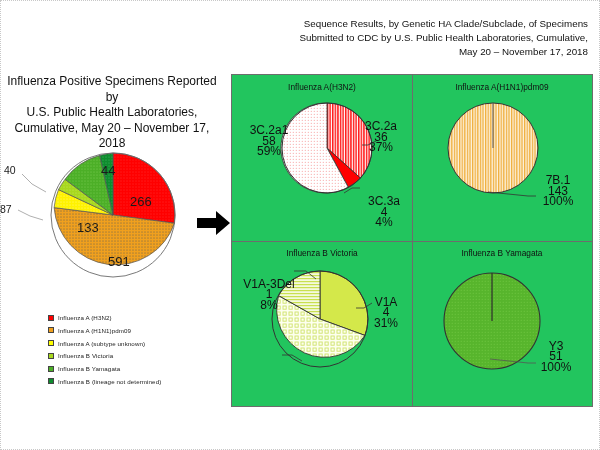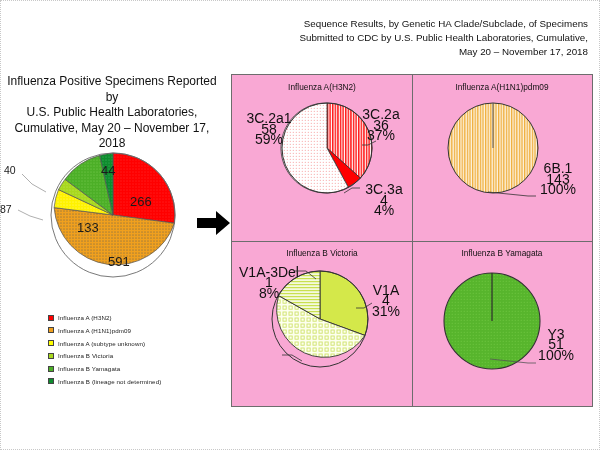--- a/index.html
+++ b/index.html
@@ -46,21 +46,21 @@
   .arrow{position:absolute;left:196px;top:208px;width:36px;height:30px;}
 
   
   .right-title{
     position:absolute;left:236px;top:17px;width:352px;
     text-align:right;font-size:9.8px;line-height:13.8px;color:#111;
   }
   .grid-box{
     position:absolute;left:231px;top:74px;width:362px;height:333px;
     border:1px solid #6d6d6d;
-    background:#f9a8d4;
+    background:#22c55e;
     box-sizing:border-box;
   }
   .grid-box::before{
     
     content:"";position:absolute;inset:0;
     background-image:
       radial-gradient(circle at 1px 1px, rgba(160,170,200,0.16) 0.6px, transparent 0.7px);
     background-size:3px 3px;
     pointer-events:none;
   }
@@ -69,21 +69,21 @@
 
   .quad{position:absolute;width:50%;height:50%;box-sizing:border-box;}
   .q-tl{left:0;top:0;} .q-tr{left:50%;top:0;}
   .q-bl{left:0;top:50%;} .q-br{left:50%;top:50%;}
 
   .quad-title{
     position:absolute;left:0;right:0;top:7px;text-align:center;
     font-size:8.3px;color:#111;
   }
   .sub-pie{position:absolute;}
-  .sub-label{position:absolute;font-size:14px;line-height:10.5px;color:#111;white-space:nowrap;}
+  .sub-label{position:absolute;font-size:12px;line-height:10.5px;color:#111;white-space:nowrap;margin-top:12px;}
   .sub-label.ctr{text-align:center;}
 </style>
 </head>
 <body>
 
 <div class="page-frame"></div>
 
 <div class="left-block">
 
   <div class="left-title">
@@ -249,21 +249,21 @@
         <pattern id="orStripe" width="2.6" height="4" patternUnits="userSpaceOnUse">
           <rect width="2.6" height="4" fill="#fdf3de"></rect>
           <rect width="1.3" height="4" fill="#EFAE3C"></rect>
         </pattern>
       </defs>
       <circle cx="47" cy="47" r="45" fill="url(#orStripe)" stroke="#333" stroke-width="1"></circle>
       <line x1="47" y1="2" x2="47" y2="47" stroke="#555" stroke-width="1"></line>
     </svg>
 
     <div class="sub-label ctr" style="left:120px;top:88px;width:52px;">
-      <div>6B.1</div>
+      <div>7B.1</div>
       <div>143</div>
       <div>100%</div>
     </div>
     <svg style="position:absolute;left:76px;top:117px;width:48px;height:8px;overflow:visible;">
       <path d="M0 0 L40 4 L48 4" fill="none" stroke="#333" stroke-width="0.8"></path>
     </svg>
   </div>
 
   <div class="quad q-bl">
     <div class="quad-title">Influenza B Victoria</div>

